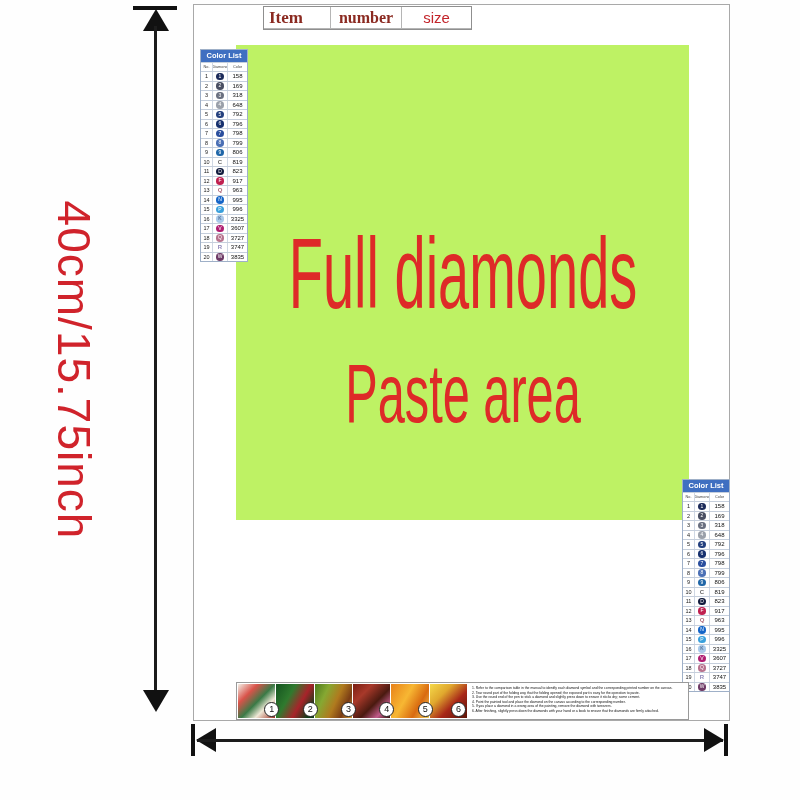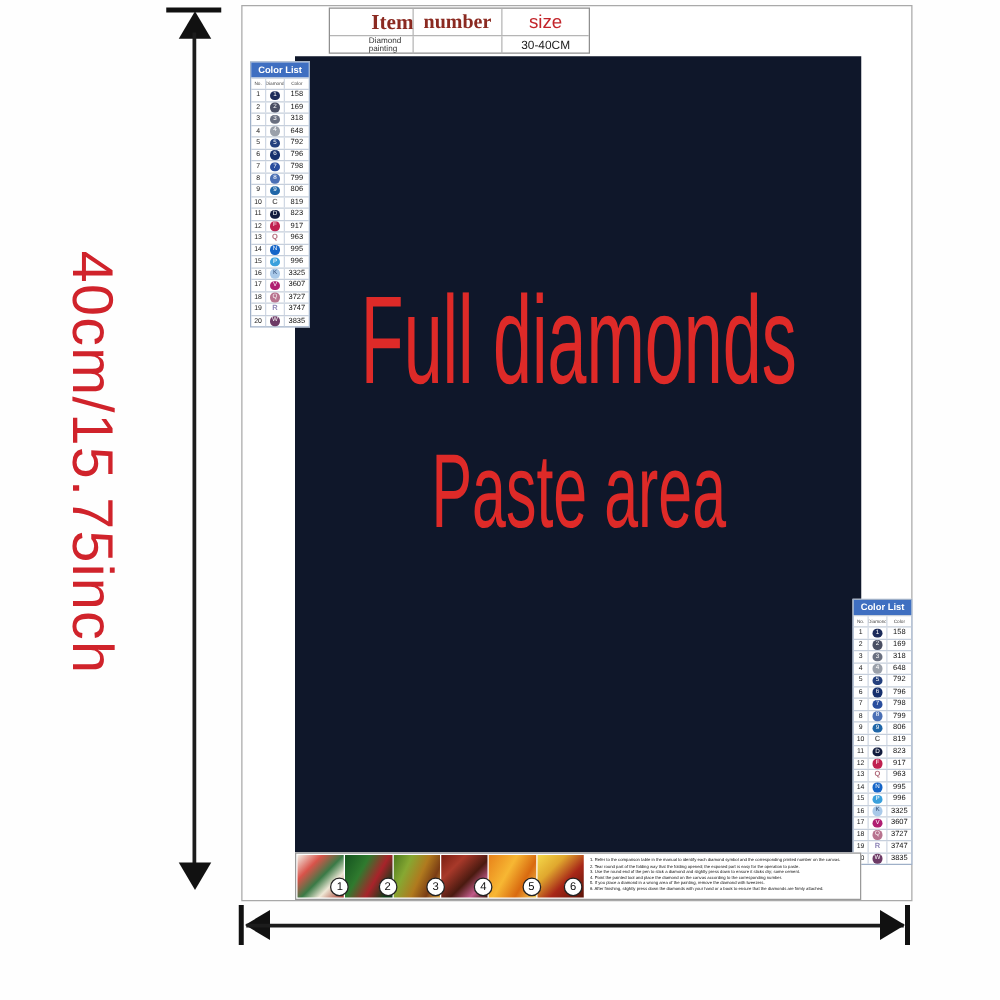--- a/index.html
+++ b/index.html
@@ -28,33 +28,33 @@
 
   
   .poster{position:absolute;left:193px;top:4px;width:537px;height:717px;
     background:#ffffff;border:1px solid #a9a9a9;box-sizing:border-box;}
 
   
   .item-table{position:absolute;left:69px;top:1px;width:209px;border:1px solid #8f8f8f;
     background:#fff;box-sizing:border-box;}
   .it-row{display:grid;grid-template-columns:66px 71px 1fr;}
   .it-row > div{border-left:1px solid #b5b5b5;display:flex;align-items:center;box-sizing:border-box;}
-  .it-row > div:first-child{border-left:none;margin-left:28px;}
+  .it-row > div:first-child{border-left:none;}
   .it-head{height:21px;border-bottom:1px solid #b5b5b5;}
   .it-head .c-item{font-family:"Liberation Serif",serif;font-weight:bold;font-size:17px;
     color:#8b2a21;padding-left:5px;}
   .it-head .c-number{font-family:"Liberation Serif",serif;font-weight:bold;font-size:16px;
     color:#8b2a21;justify-content:center;}
   .it-head .c-size{font-weight:normal;font-size:15px;color:#c3242a;justify-content:center;}
   .it-data{height:13px;}
   .it-data .c-item{font-size:6.5px;color:#333;padding-left:3px;}
   .it-data .c-size{font-size:9.5px;color:#222;justify-content:center;}
 
   
-  .paste{position:absolute;left:42px;top:40px;width:453px;height:637px;background:#0f172a;}
+  .paste{position:absolute;left:42px;top:40px;width:453px;height:475px;background:#bef264;}
   .paste-l1{position:absolute;left:50%;top:228px;transform:translate(-50%,-50%) scaleX(0.56);
     font-size:100px;color:#de2a28;white-space:nowrap;}
   .paste-l2{position:absolute;left:50%;top:348px;transform:translate(-50%,-50%) scaleX(0.58);
     font-size:84px;color:#de2a28;white-space:nowrap;}
 
   
   .colorlist{position:absolute;width:48px;background:#fff;border:1px solid #9fb0c8;box-sizing:border-box;}
   .cl-left{left:6px;top:44px;}
   .cl-right{left:488px;top:474px;}
   .cl-title{height:12px;background:#3f6fc1;color:#fff;font-size:7.5px;font-weight:bold;
@@ -105,25 +105,20 @@
   <div class="vlabel">40cm/15.75inch</div>
 
   <div class="poster">
 
     <div class="item-table">
       <div class="it-row it-head">
         <div class="c-item">Item</div>
         <div class="c-number">number</div>
         <div class="c-size">size</div>
       </div>
-      <div class="it-row it-data">
-        <div class="c-item">Diamond painting</div>
-        <div class="c-number"></div>
-        <div class="c-size">30-40CM</div>
-      </div>
     </div>
 
     <div class="paste">
       <div class="paste-l1">Full diamonds</div>
       <div class="paste-l2">Paste area</div>
     </div>
 
     <div class="colorlist cl-left">
       <div class="cl-title">Color List</div>
       <div class="cl-head">

